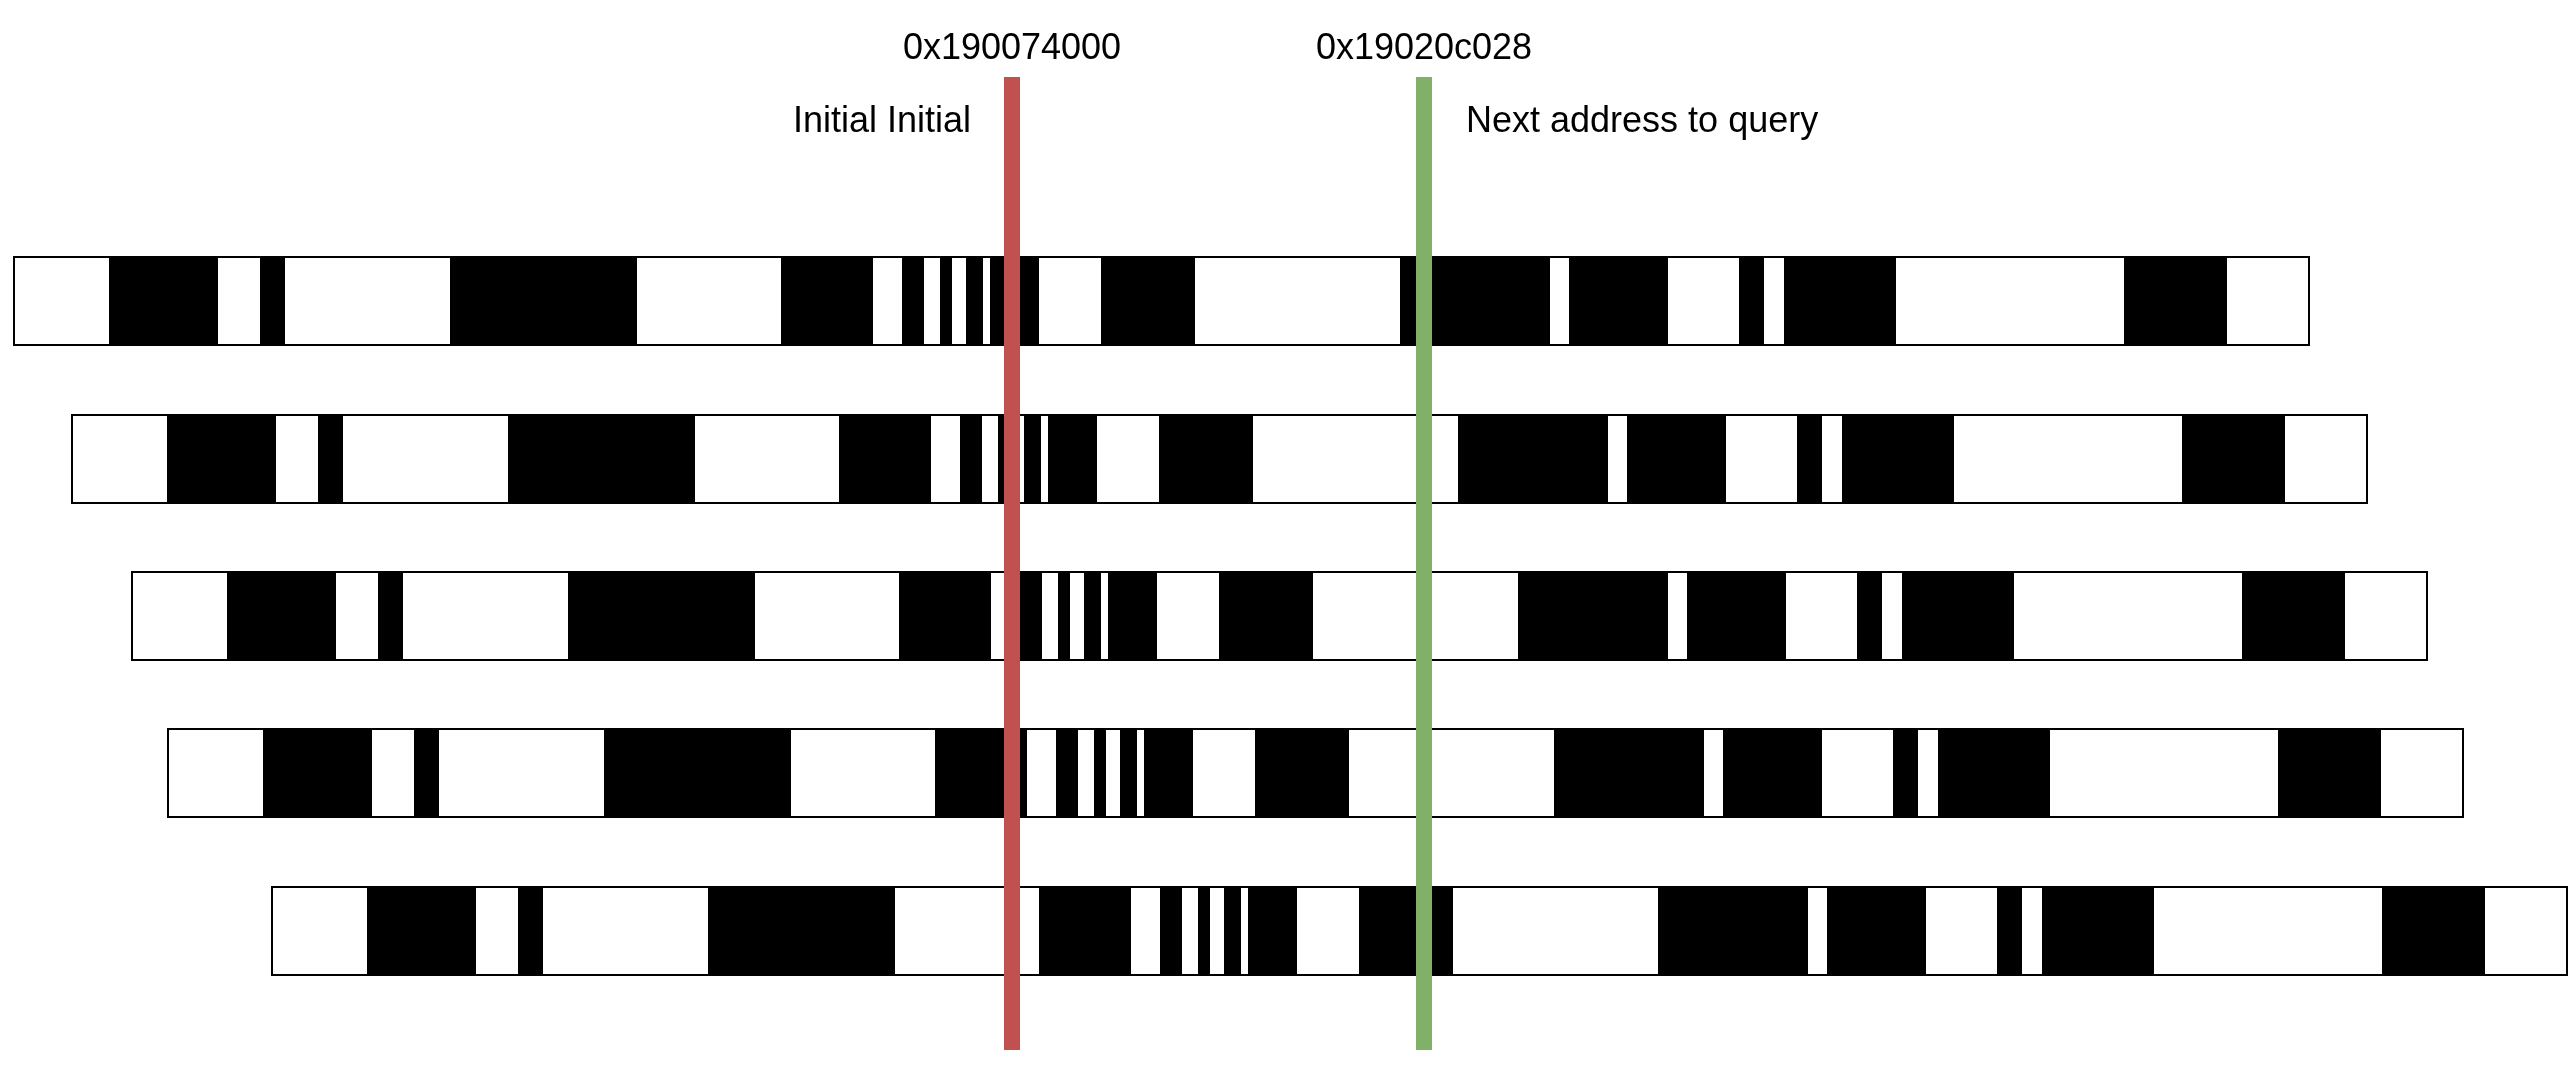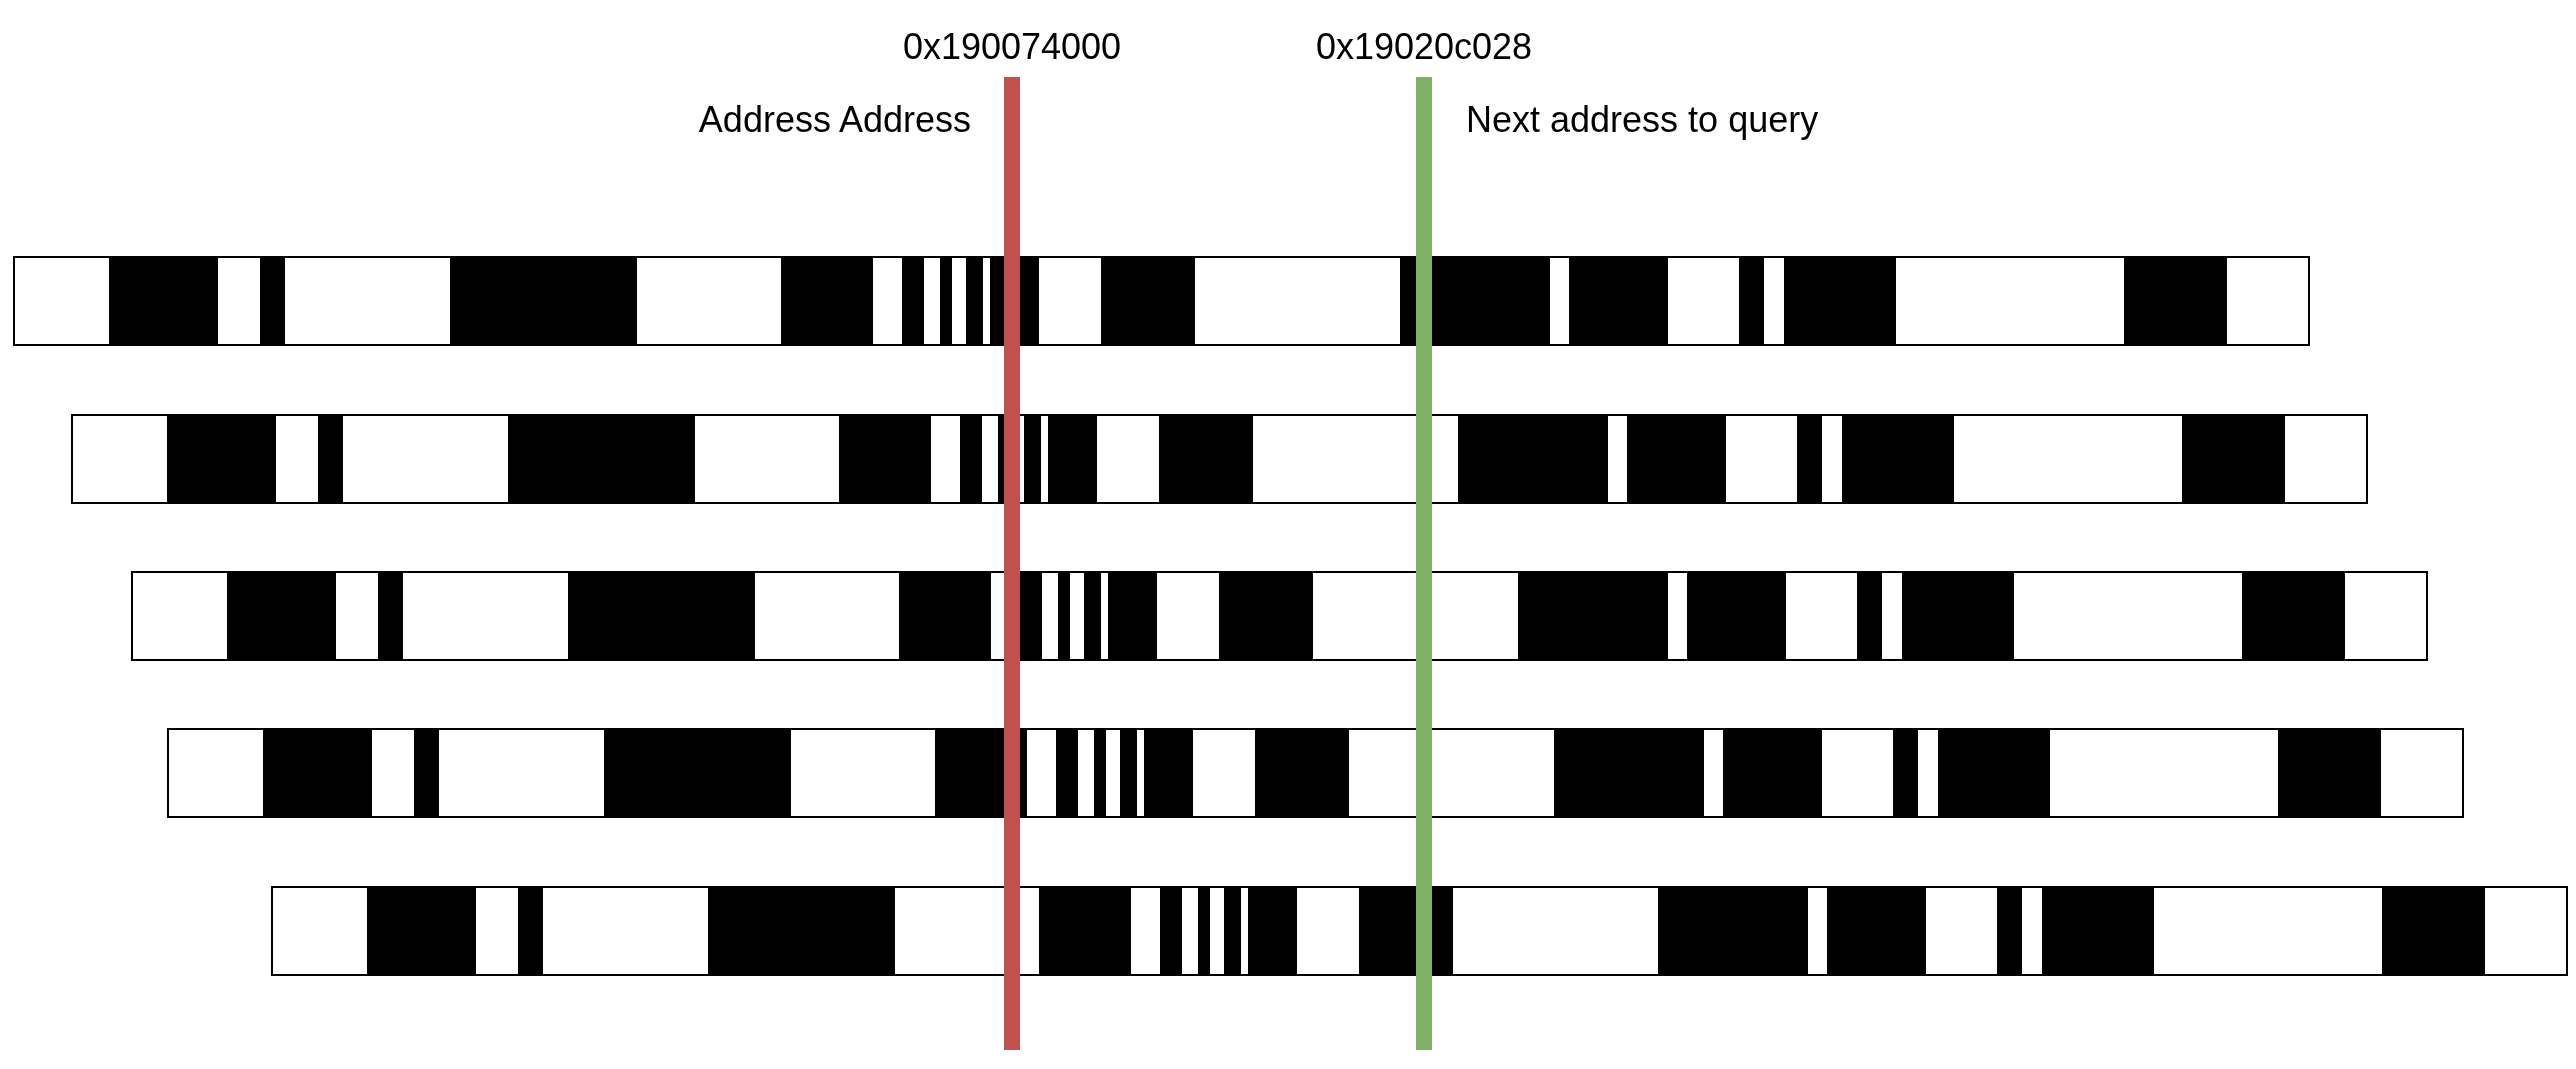--- a/index.html
+++ b/index.html
@@ -61,21 +61,21 @@
   }
 </style>
 </head>
 <body>
 
 <div id="stage">
 
   <div id="markers-layer">
       <div class="marker-line red" style="left: 1004px; top: 77px; height: 973px; width: 16px; background: rgb(193, 81, 79);"></div>
       <div class="addr-label" style="left: 1012px; top: 26px;">0x190074000</div>
-      <div class="role-label" style="top: 99px; transform: translateX(-100%); left: 971px;">Address Address</div>
+      <div class="role-label" style="top: 99px; transform: translateX(-100%); left: 971px;">Initial Initial</div>
       <div class="marker-line green" style="left: 1416px; top: 77px; height: 973px; width: 16px; background: rgb(129, 177, 104);"></div>
       <div class="addr-label" style="left: 1424px; top: 26px;">0x19020c028</div>
       <div class="role-label" style="top: 99px; transform: none; left: 1466px;">Next address to query</div>
     </div>
 
   <div id="rows-layer">
       <div class="bar-row" style="left: 13px; top: 256px; width: 2297px; height: 90px;">
         <div class="seg" style="left: 94px; width: 109px;"></div>
         <div class="seg" style="left: 245px; width: 25px;"></div>
         <div class="seg" style="left: 435px; width: 187px;"></div>

